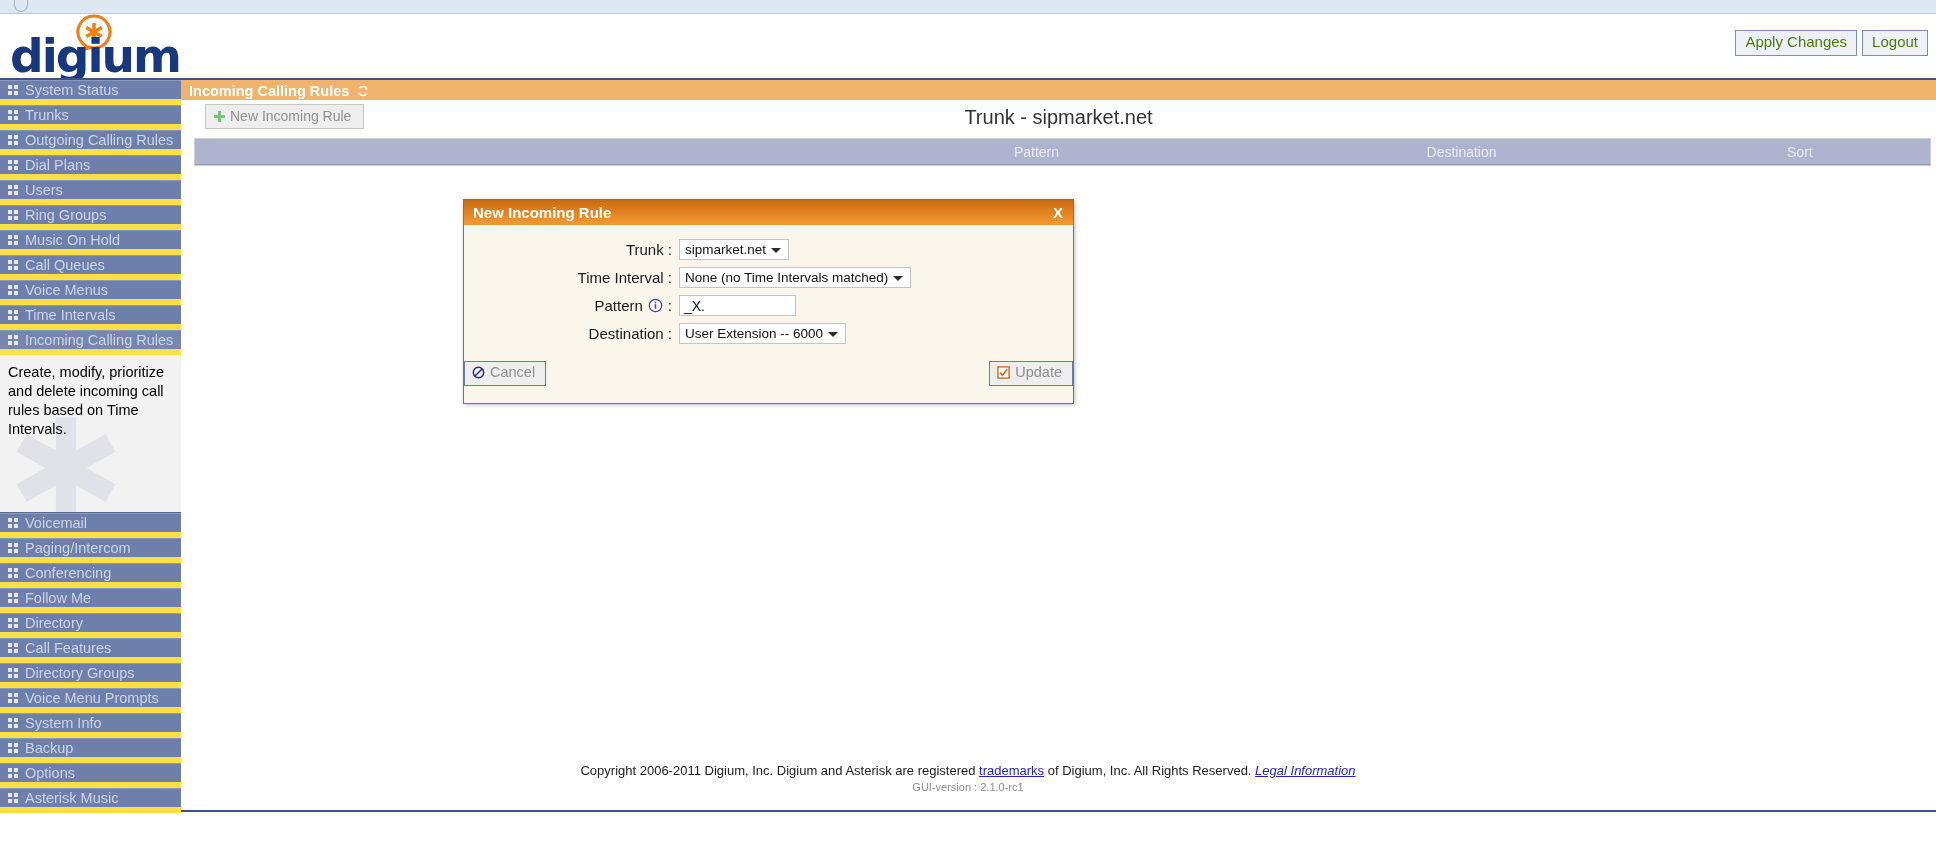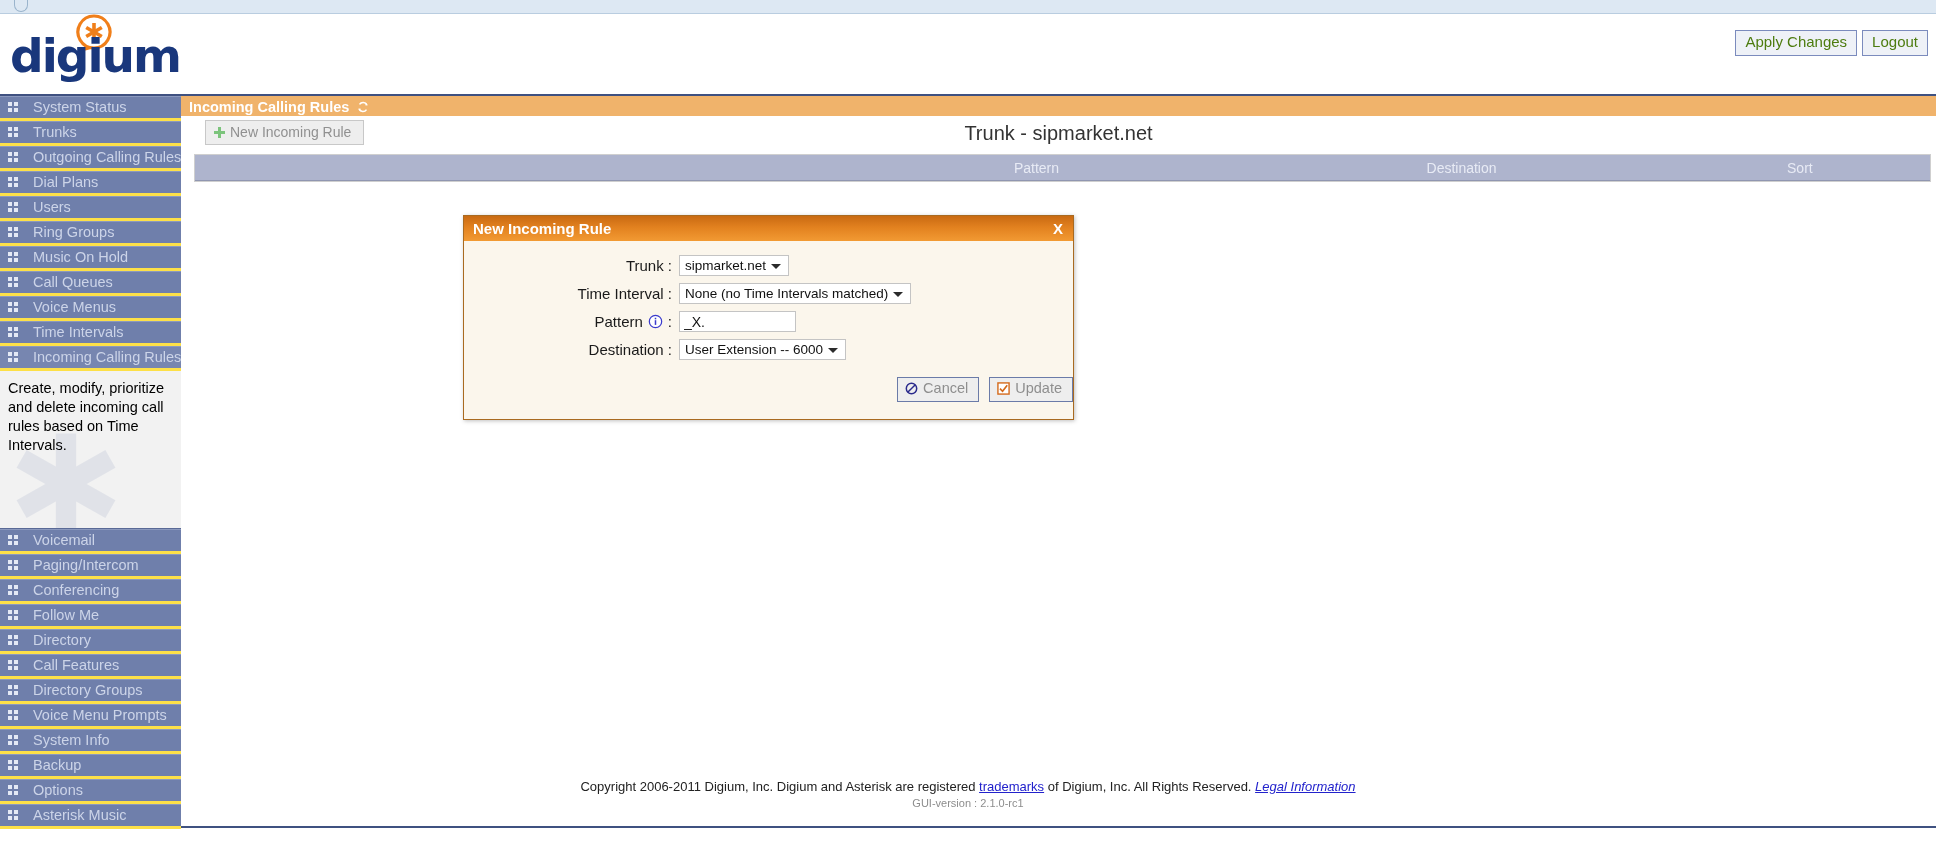--- a/index.html
+++ b/index.html
@@ -22,21 +22,21 @@
   .top-strip .tiny-glyph {
     position: absolute; left: 14px; top: 0px;
     width: 14px; height: 12px;
     border: 1px solid #9ab4cc;
     border-top: none;
     border-radius: 0 0 7px 7px;
   }
 
   
   .header {
-    height: 80px;
+    height: 64px;
     background: #ffffff;
     position: relative;
   }
   .logo {
     position: absolute; left: 8px; top: 2px;
     width: 165px; height: 66px;
   }
   .logo-text {
     font-family: "DejaVu Sans", sans-serif;
     font-size: 47px;
@@ -82,28 +82,28 @@
     height: 732px;
     background: #6f7fab;
     border-top: 2px solid #3f5180;
   }
   .nav-item {
     height: 25px;
     line-height: 25px;
     color: #ccd4e8;
     font-size: 14.5px;
     padding-left: 8px;
-    border-bottom: 3px solid #fde047;
+    border-bottom: 6px solid #fde047;
     border-top: 1px solid #8b99be;
     cursor: pointer;
     white-space: nowrap;
     overflow: hidden;
     display: flex;
     align-items: center;
-    gap: 14px;
+    gap: 6px;
   }
   .nav-item.selected { background: #7786b0; }
   .grid-icon {
     display: inline-block;
     width: 11px; height: 11px;
     position: relative;
     flex: 0 0 auto;
   }
   .grid-icon i {
     position: absolute;
@@ -285,21 +285,21 @@
     background: #ffffff;
     font-size: 14px;
     color: #111;
     height: 21px;
     width: 117px;
     padding: 0 4px;
     font-family: "Liberation Sans", sans-serif;
   }
   .modal-actions {
     display: flex;
-    justify-content: flex-end;
+    justify-content: space-between;
     gap: 10px;
     padding: 10px 0 7px 0;
   }
   .mbtn {
     font-size: 14.5px;
     color: #8e8e8e;
     background: #eeeeee;
     border: 1px solid #6b7ba8;
     padding: 1px 10px 2px 7px;
     cursor: pointer;

